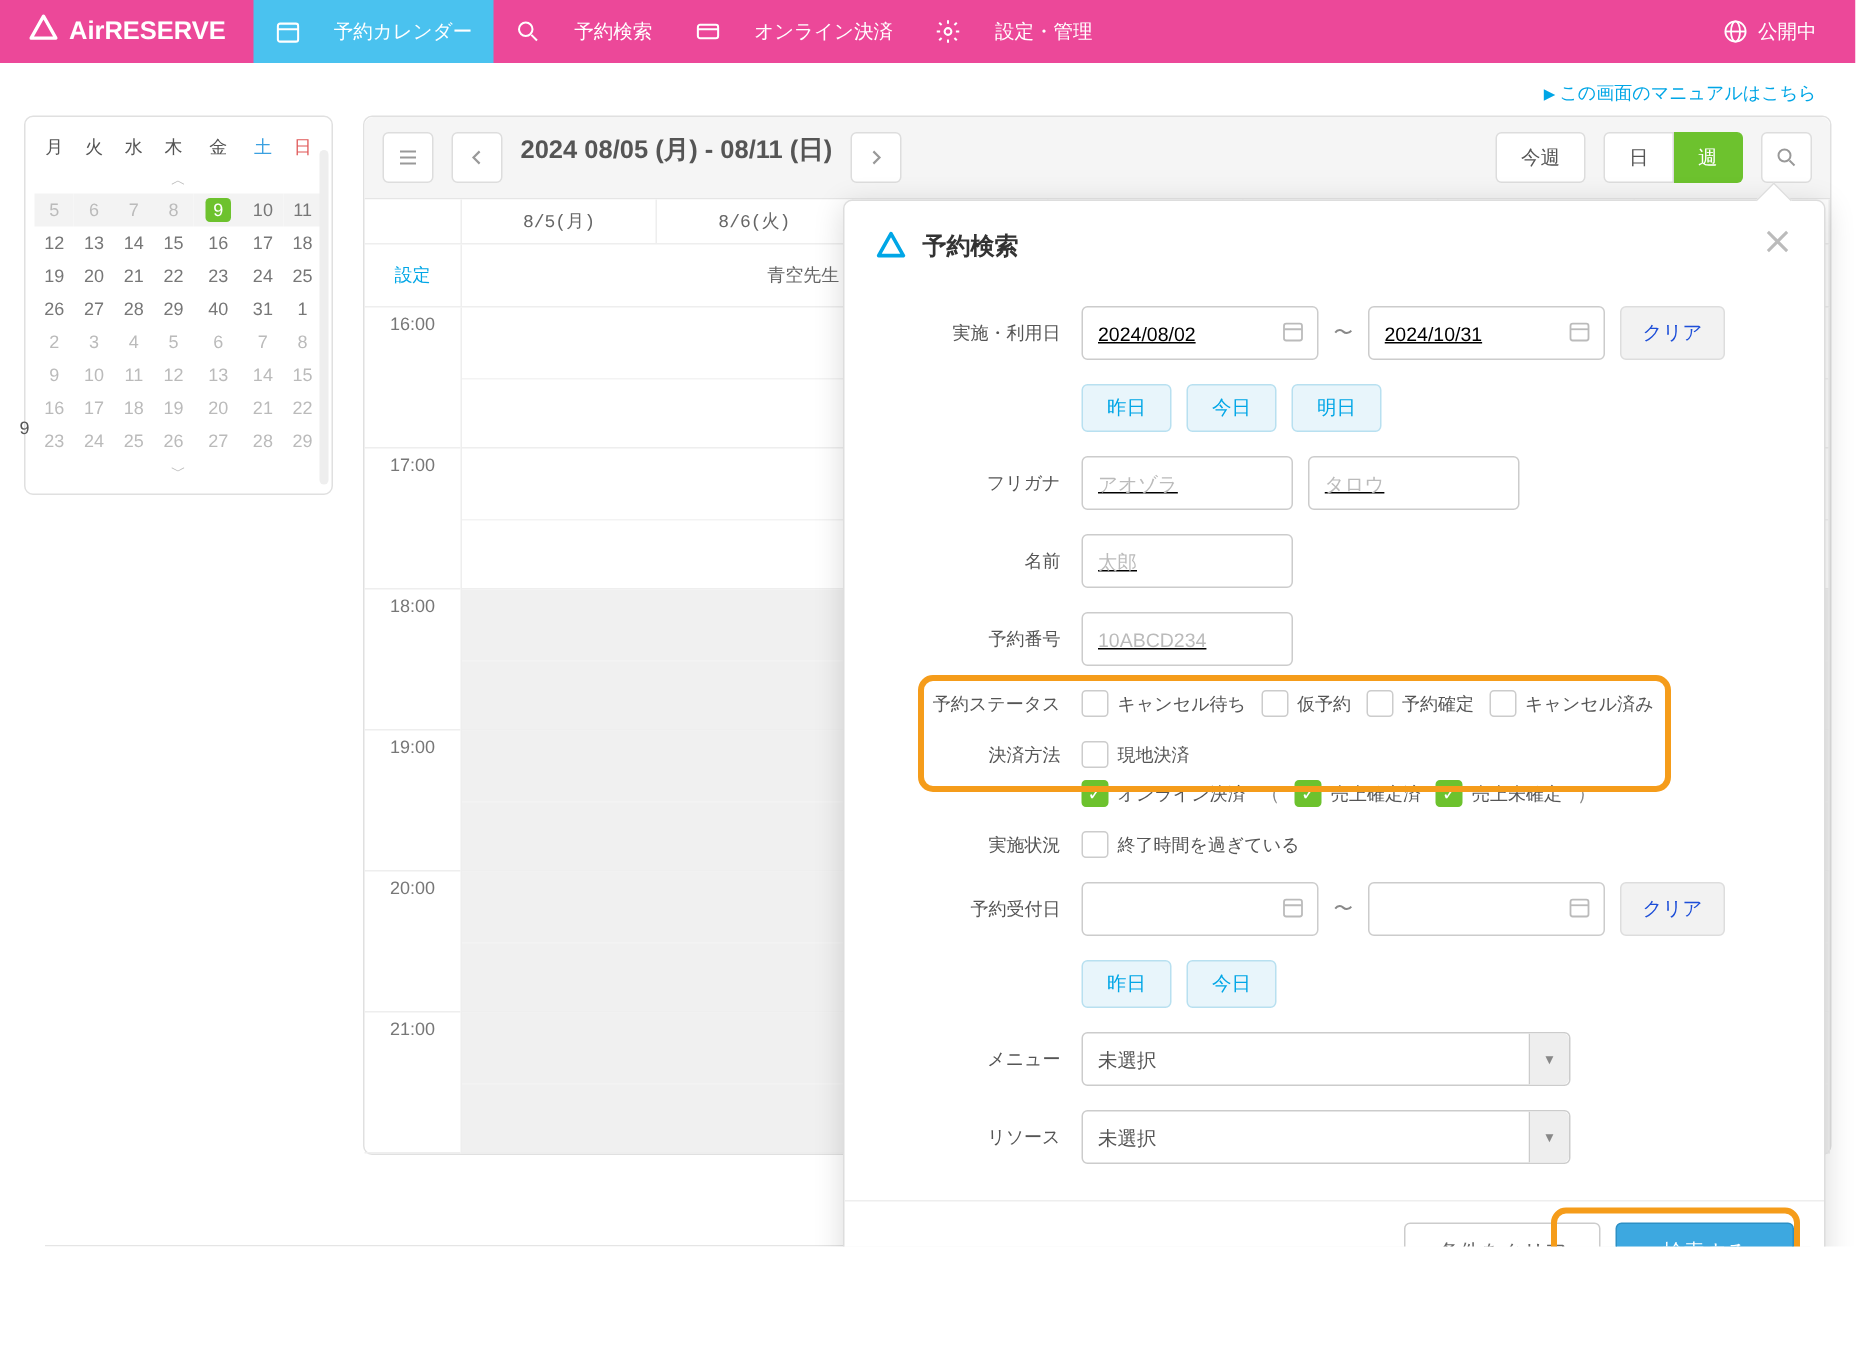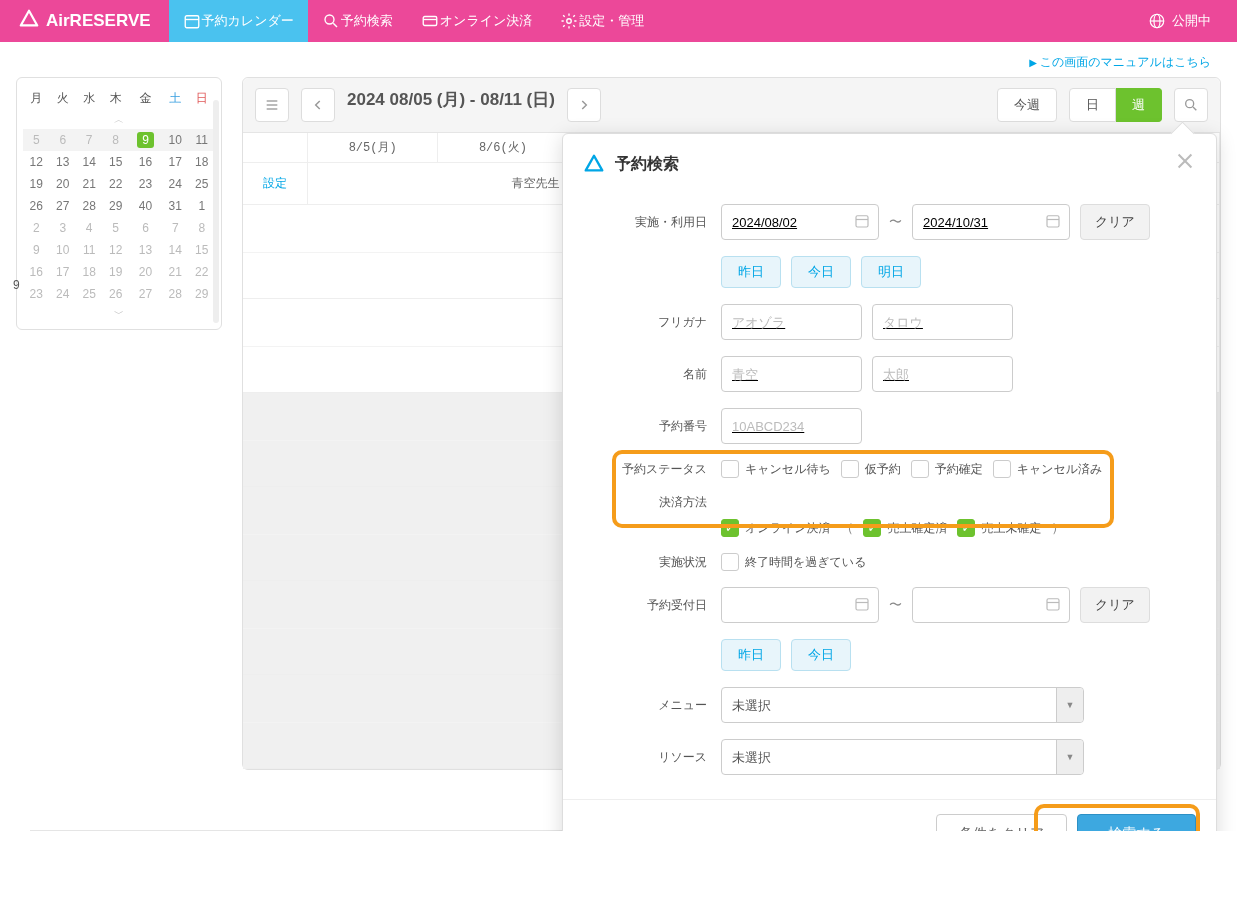--- a/index.html
+++ b/index.html
@@ -3,21 +3,21 @@
 <meta charset="utf-8">
 <style>
 * { margin: 0; padding: 0; box-sizing: border-box; font-family: "Hiragino Kaku Gothic ProN", "メイリオ", sans-serif; }
 body { background: #fff; font-size: 13px; color: #333; }
 
 
 .header { background: #ec4899; height: 42px; display: flex; align-items: center; color: #fff; }
 .logo { display: flex; align-items: center; padding: 0 18px; font-size: 17px; font-weight: bold; gap: 6px; }
 .logo-icon svg { width: 22px; height: 22px; }
 .nav { display: flex; height: 100%; }
-.nav-item { display: flex; align-items: center; padding: 0 14px; gap: 1px; font-size: 13px; cursor: pointer; }
+.nav-item { display: flex; align-items: center; padding: 0 14px; gap: 22px; font-size: 13px; cursor: pointer; }
 .nav-item.active { background: #4AC2EF; }
 .nav-item svg { width: 18px; height: 18px; }
 .publish { margin-left: auto; display: flex; align-items: center; padding: 0 26px; gap: 6px; }
 .publish svg { width: 18px; height: 18px; }
 
 .manual-link { text-align: right; padding: 12px 26px 6px; color: #00A6E6; font-size: 12px; }
 .manual-link span::before { content: "▶ "; font-size: 10px; }
 
 .layout { display: flex; padding: 0 16px 40px; gap: 20px; align-items: flex-start; }
 
@@ -73,27 +73,27 @@
 .pop-body { padding: 4px 24px 16px; }
 .frow { display:flex; align-items:center; padding:8px 0; gap:14px; }
 .flabel { width:120px; text-align:right; font-size:12px; color:#555; flex-shrink:0; }
 .fcontrols { flex:1; display:flex; align-items:center; gap:10px; flex-wrap:wrap; }
 .dateinput { position:relative; }
 .dateinput input, .txtinput { height:36px; border:1px solid #ccc; border-radius:4px; padding:0 10px; font-size:13px;text-decoration:underline; }
 .dateinput input { width:158px; padding-right:34px; }
 .dateinput .calicon { position:absolute; right:8px; top:8px; color:#bbb; }
 .txtinput { width:141px; }
 .txtinput::placeholder { color:#bbb; }
-.smallbtn { height:36px; padding:0 14px; background:#f2f2f2; border:1px solid #ddd; border-radius:4px; color:#404040; font-size:13px; cursor:pointer; }
+.smallbtn { height:36px; padding:0 14px; background:#f2f2f2; border:1px solid #ddd; border-radius:4px; color:#1d4ed8; font-size:13px; cursor:pointer; }
 .smallbtn.blue { background:#E8F5FB; border-color:#b8e0f0; color:#00A6E6; padding:0 16px; height:32px; }
 .tilde { color:#888; }
 .chk { display:flex; align-items:center; gap:6px; font-size:12px; color:#555; }
 .chkbox { width:18px; height:18px; border:1px solid #ccc; border-radius:3px; display:inline-flex; align-items:center; justify-content:center; }
 .chkbox.checked { background:#6DC22E; border-color:#6DC22E; color:#fff; }
-.selectwrap { position:relative; width:363px; }
+.selectwrap { position:relative; width:326px; }
 .selectwrap select { width:100%; height:36px; border:1px solid #ccc; border-radius:4px; padding:0 10px; font-size:13px; appearance:none; background:#fff; color:#555; }
 .selectwrap::after { content:"▼"; position:absolute; right:1px; top:1px; bottom:1px; width:26px; background:#eee; border-left:1px solid #ccc; display:flex; align-items:center; justify-content:center; font-size:9px; color:#888; border-radius:0 4px 4px 0; pointer-events:none; }
 .expander { text-align:center; color:#00A6E6; font-size:12px; padding:8px 0; cursor:pointer; }
 .expander::before { content:"▲ "; font-size:10px; }
 .pop-footer { border-top:1px solid #eee; padding:14px 20px; display:flex; justify-content:flex-end; gap:10px; }
 .footbtn { height:40px; padding:0 22px; border-radius:4px; font-size:14px; cursor:pointer; display:flex; align-items:center; }
 .footbtn.secondary { background:#fff; border:1px solid #ccc; color:#666; }
 .footbtn.primary { background:#3DA8E0; border:1px solid #2d90c5; color:#fff; padding:0 30px; }
 
 .hl-orange { border:4px solid #F59C1A; border-radius:10px; }
@@ -300,20 +300,28 @@
           <div class="cal-day-col">8/9(金)</div>
           <div class="cal-day-col">8/10(土)</div>
           <div class="cal-day-col">8/11(日)</div>
         </div>
       <div class="cal-sub-row" id="cal-teachers">
           <div class="cal-settings">設定</div>
           <div class="cal-teacher">青空先生</div>
           <div class="cal-teacher">青空先生</div>
         </div>
       <div class="cal-body">
+        <div class="cal-times" id="cal-times">
+            <div>16:00</div>
+            <div>17:00</div>
+            <div>18:00</div>
+            <div>19:00</div>
+            <div>20:00</div>
+            <div>21:00</div>
+          </div>
         <div class="cal-slots" id="cal-slots">
             <div class="cal-slot-col">
               <div class="hour"></div>
               <div class="hour"></div>
               <div class="hour dim"></div>
               <div class="hour dim"></div>
               <div class="hour dim"></div>
               <div class="hour dim"></div>
             </div>
             <div class="cal-slot-col">
@@ -370,21 +378,20 @@
         <div class="frow">
           <div class="flabel">フリガナ</div>
           <div class="fcontrols">
             <input class="txtinput" placeholder="アオゾラ" style="">
             <input class="txtinput" placeholder="タロウ" style="">
           </div>
         </div>
         <div class="frow">
           <div class="flabel">名前</div>
           <div class="fcontrols">
-            <input class="txtinput" placeholder="青空" style="">
             <input class="txtinput" placeholder="太郎" style="">
           </div>
         </div>
         <div class="frow">
           <div class="flabel">予約番号</div>
           <div class="fcontrols">
             <input class="txtinput" placeholder="10ABCD234" style="">
           </div>
         </div>
 
@@ -405,20 +412,26 @@
               </label>
             <label class="chk">
                 <span class="chkbox"></span>
                 <span>キャンセル済み</span>
               </label>
           </div>
         </div>
 
         <div class="frow">
           <div class="flabel">決済方法</div>
+          <div class="fcontrols">
+            <label class="chk">
+                <span class="chkbox"></span>
+                <span>現地決済</span>
+              </label>
+          </div>
         </div>
         <div class="frow" style="padding-top:0;">
           <div class="flabel"></div>
           <div class="fcontrols">
             <label class="chk">
                 <span class="chkbox checked">✓</span>
                 <span>オンライン決済</span>
               </label>
             <span style="color:#888;">（</span>
             <label class="chk">

